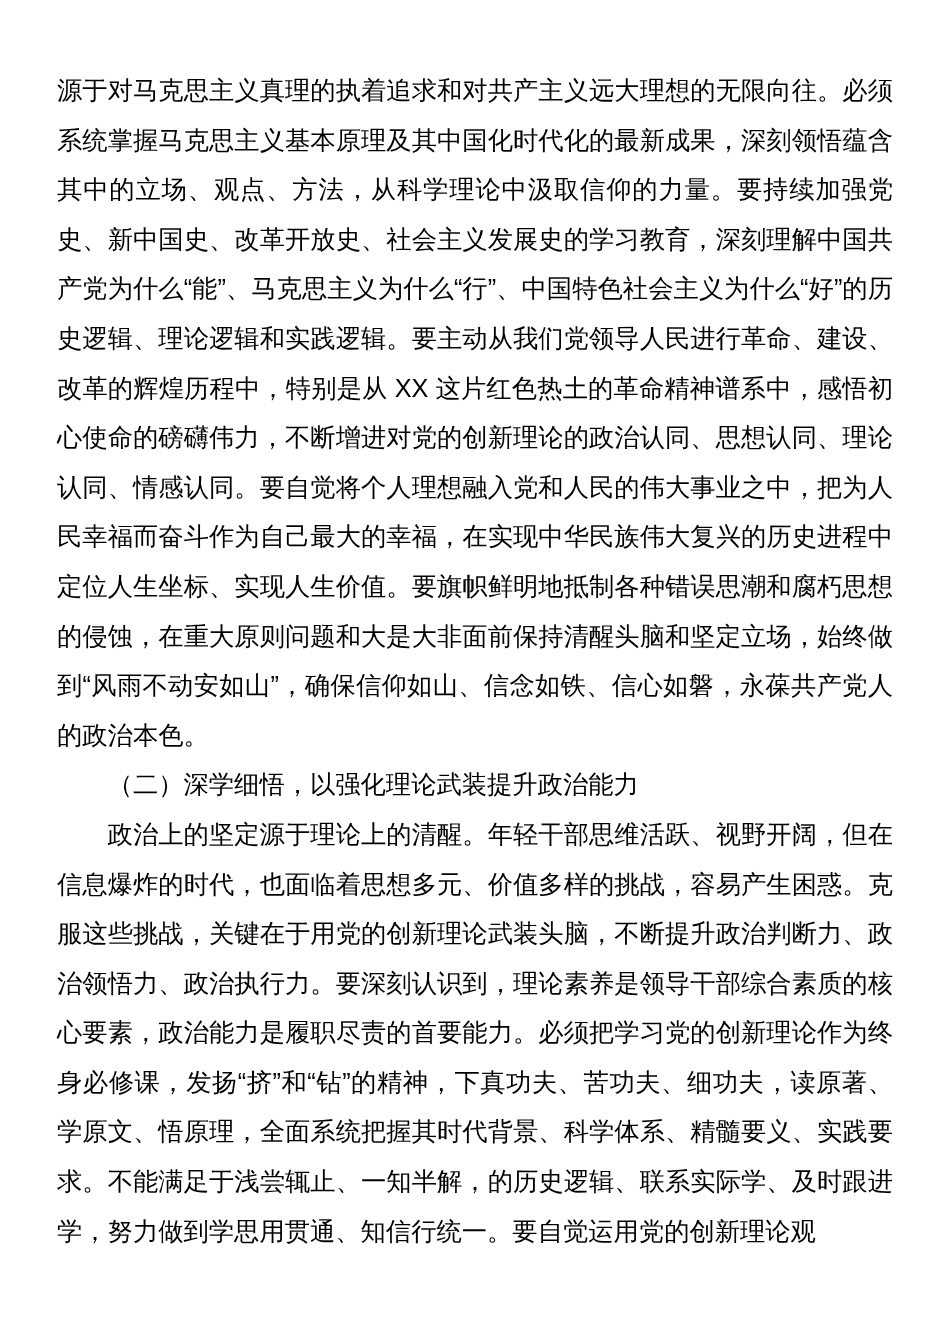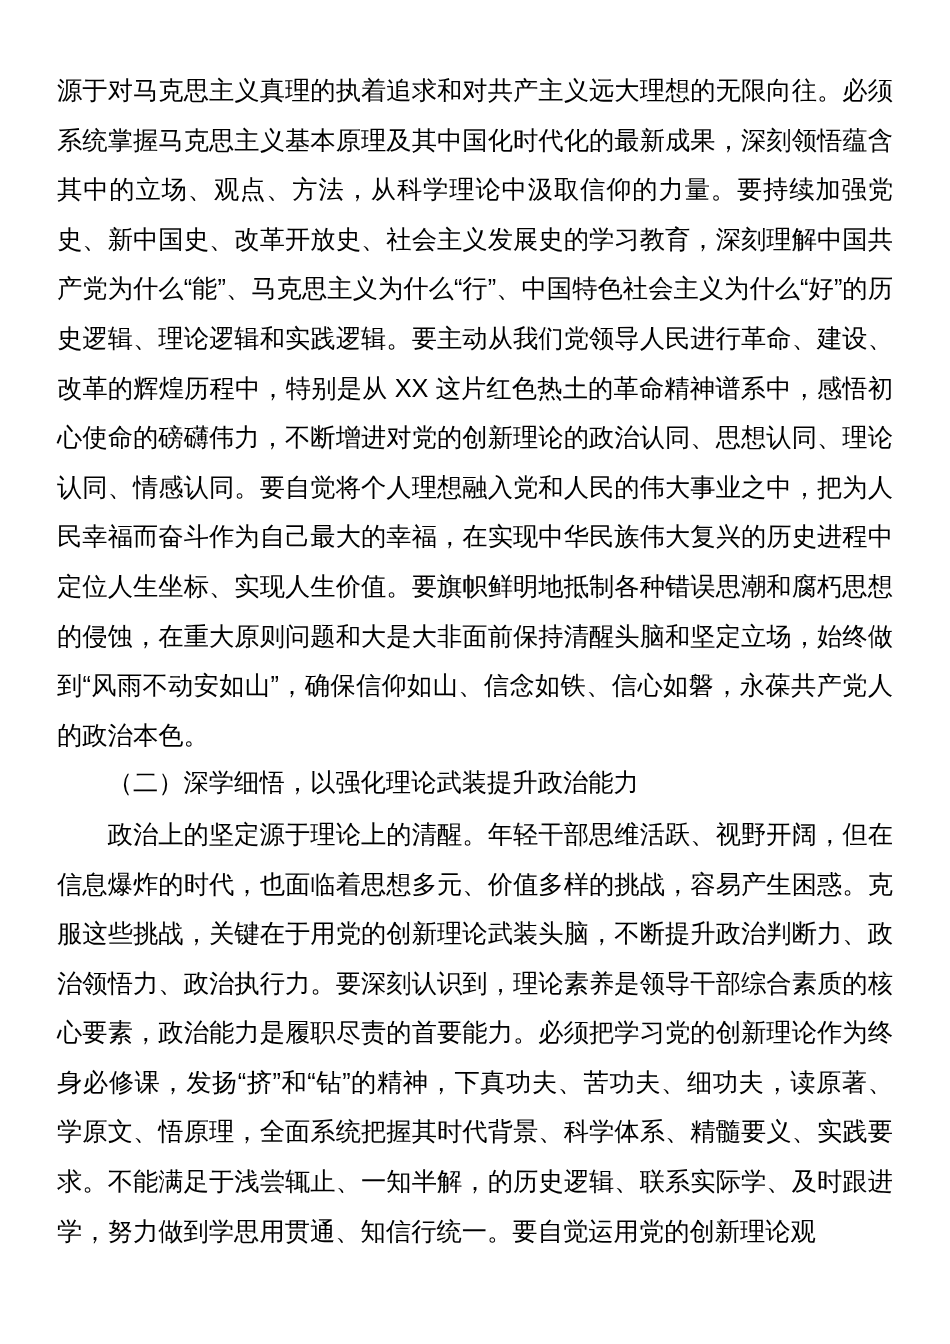--- a/index.html
+++ b/index.html
@@ -28,21 +28,20 @@
     letter-spacing: 0;
     word-break: break-all;
   }
   .indent {
     text-indent: 2em;
   }
   .heading {
     font-weight: normal;
     font-size: 25.3px;
     line-height: 49.6px;
-    font-family: Liberation Mono, monospace;
   }
 </style>
 </head>
 <body>
 
 <div class="page">
   <p class="para">源于对马克思主义真理的执着追求和对共产主义远大理想的无限向往。必须系统掌握马克思主义基本原理及其中国化时代化的最新成果，深刻领悟蕴含其中的立场、观点、方法，从科学理论中汲取信仰的力量。要持续加强党史、新中国史、改革开放史、社会主义发展史的学习教育，深刻理解中国共产党为什么“能”、马克思主义为什么“行”、中国特色社会主义为什么“好”的历史逻辑、理论逻辑和实践逻辑。要主动从我们党领导人民进行革命、建设、改革的辉煌历程中，特别是从 XX 这片红色热土的革命精神谱系中，感悟初心使命的磅礴伟力，不断增进对党的创新理论的政治认同、思想认同、理论认同、情感认同。要自觉将个人理想融入党和人民的伟大事业之中，把为人民幸福而奋斗作为自己最大的幸福，在实现中华民族伟大复兴的历史进程中定位人生坐标、实现人生价值。要旗帜鲜明地抵制各种错误思潮和腐朽思想的侵蚀，在重大原则问题和大是大非面前保持清醒头脑和坚定立场，始终做到“风雨不动安如山”，确保信仰如山、信念如铁、信心如磐，永葆共产党人的政治本色。</p>
   <p class="para indent heading">（二）深学细悟，以强化理论武装提升政治能力</p>
   <p class="para indent">政治上的坚定源于理论上的清醒。年轻干部思维活跃、视野开阔，但在信息爆炸的时代，也面临着思想多元、价值多样的挑战，容易产生困惑。克服这些挑战，关键在于用党的创新理论武装头脑，不断提升政治判断力、政治领悟力、政治执行力。要深刻认识到，理论素养是领导干部综合素质的核心要素，政治能力是履职尽责的首要能力。必须把学习党的创新理论作为终身必修课，发扬“挤”和“钻”的精神，下真功夫、苦功夫、细功夫，读原著、学原文、悟原理，全面系统把握其时代背景、科学体系、精髓要义、实践要求。不能满足于浅尝辄止、一知半解，的历史逻辑、联系实际学、及时跟进学，努力做到学思用贯通、知信行统一。要自觉运用党的创新理论观</p>
 </div>

